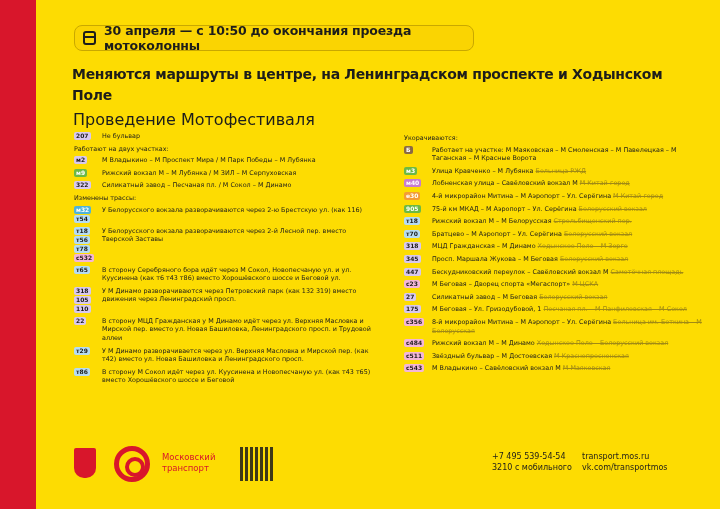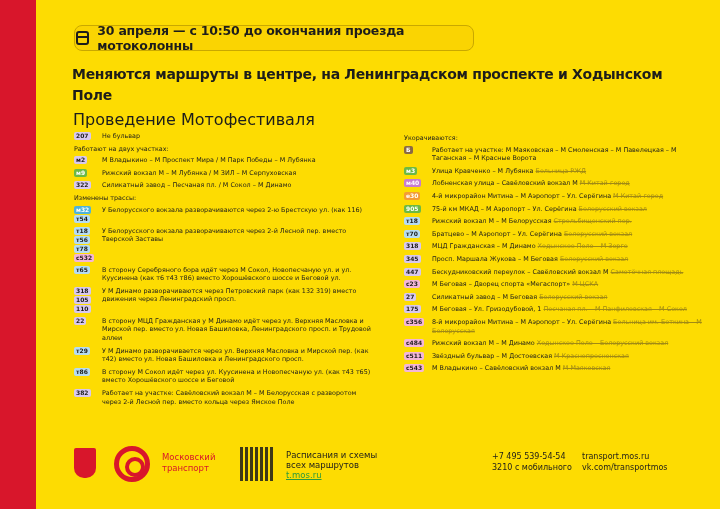--- a/index.html
+++ b/index.html
@@ -1,19 +1,19 @@
 <!DOCTYPE html>
 <html><head>
 <meta charset="utf-8">
 <style>
 *{box-sizing:border-box;margin:0;padding:0}
 html,body{width:720px;height:509px;overflow:hidden}
 body{background:#fddc02;font-family:"DejaVu Sans","Liberation Sans",sans-serif;color:#1d1d1b;position:relative}
 .redstrip{position:absolute;left:0;top:0;width:36px;height:509px;background:#d8162b}
-.datebar{position:absolute;left:74px;top:25px;width:400px;height:26px;border:1px solid #c9a800;border-radius:8px;background:#fad402;display:flex;align-items:center;padding-left:1px}
+.datebar{position:absolute;left:74px;top:25px;width:400px;height:26px;border:1px solid #c9a800;border-radius:8px;background:#fad402;display:flex;align-items:center;padding-left:8px}
 .cal{width:14px;height:14px;border:2px solid #1d1d1b;border-radius:3px;margin-right:8px;position:relative}
 .cal:before{content:"";position:absolute;left:0;right:0;top:3px;border-top:2px solid #1d1d1b}
 .datebar span{font-size:12.5px;font-weight:bold;letter-spacing:-0.2px}
 .title{position:absolute;left:72px;top:64px;font-size:14px;font-weight:bold;line-height:21px;letter-spacing:-0.3px;width:620px}
 .subtitle{position:absolute;left:73px;top:110px;font-size:16px}
 .col{position:absolute;font-size:6.4px;line-height:8.6px}
 .colL{left:74px;top:132px;width:300px}
 .colR{left:404px;top:134px;width:300px}
 .row{display:flex;margin-bottom:4px}
 .badges{width:28px;flex-shrink:0;display:flex;flex-wrap:wrap;gap:1px;align-content:flex-start}
@@ -113,26 +113,20 @@
         <span class="badge bl">т29</span>
       </div>
       <div class="txt">У М Динамо разворачивается через ул. Верхняя Масловка и Мирской пер. (как т42) вместо ул. Новая Башиловка и Ленинградского просп.</div>
     </div>
   <div class="row">
       <div class="badges">
         <span class="badge bl">т86</span>
       </div>
       <div class="txt">В сторону М Сокол идёт через ул. Куусинена и Новопесчаную ул. (как т43 т65) вместо Хорошёвского шоссе и Беговой</div>
     </div>
-  <div class="row">
-      <div class="badges">
-        <span class="badge lp">382</span>
-      </div>
-      <div class="txt">Работает на участке: Савёловский вокзал М – М Белорусская с разворотом через 2-й Лесной пер. вместо кольца через Ямское Поле</div>
-    </div>
 </div>
 
 <div class="col colR">
   <div class="hdr">Укорачиваются:</div>
   <div class="row">
       <div class="badges">
         <span class="badge br">Б</span>
       </div>
       <div class="txt"><span>Работает на участке: М Маяковская – М Смоленская – М Павелецкая – М Таганская – М Красные Ворота</span></div>
     </div>
@@ -232,24 +226,20 @@
       </div>
       <div class="txt"><span>М Владыкино – Савёловский вокзал М</span> <span class="strike">М Маяковская</span></div>
     </div>
 </div>
 
 <div class="footer">
   <div class="coat"></div>
   <div class="nine"></div>
   <div class="brand" style="width:60px">Московский транспорт</div>
   <div class="qr"></div>
-  <div class="qrtxt" style="width:100px">
-    <div>Расписания и схемы всех маршрутов</div>
-    <div class="link">t.mos.ru</div>
-  </div>
   <div class="contacts">
     <div>+7 495 539-54-54</div>
     <div>3210 с мобильного</div>
   </div>
   <div class="sites">
     <div>transport.mos.ru</div>
     <div>vk.com/transportmos</div>
   </div>
 </div>
 

